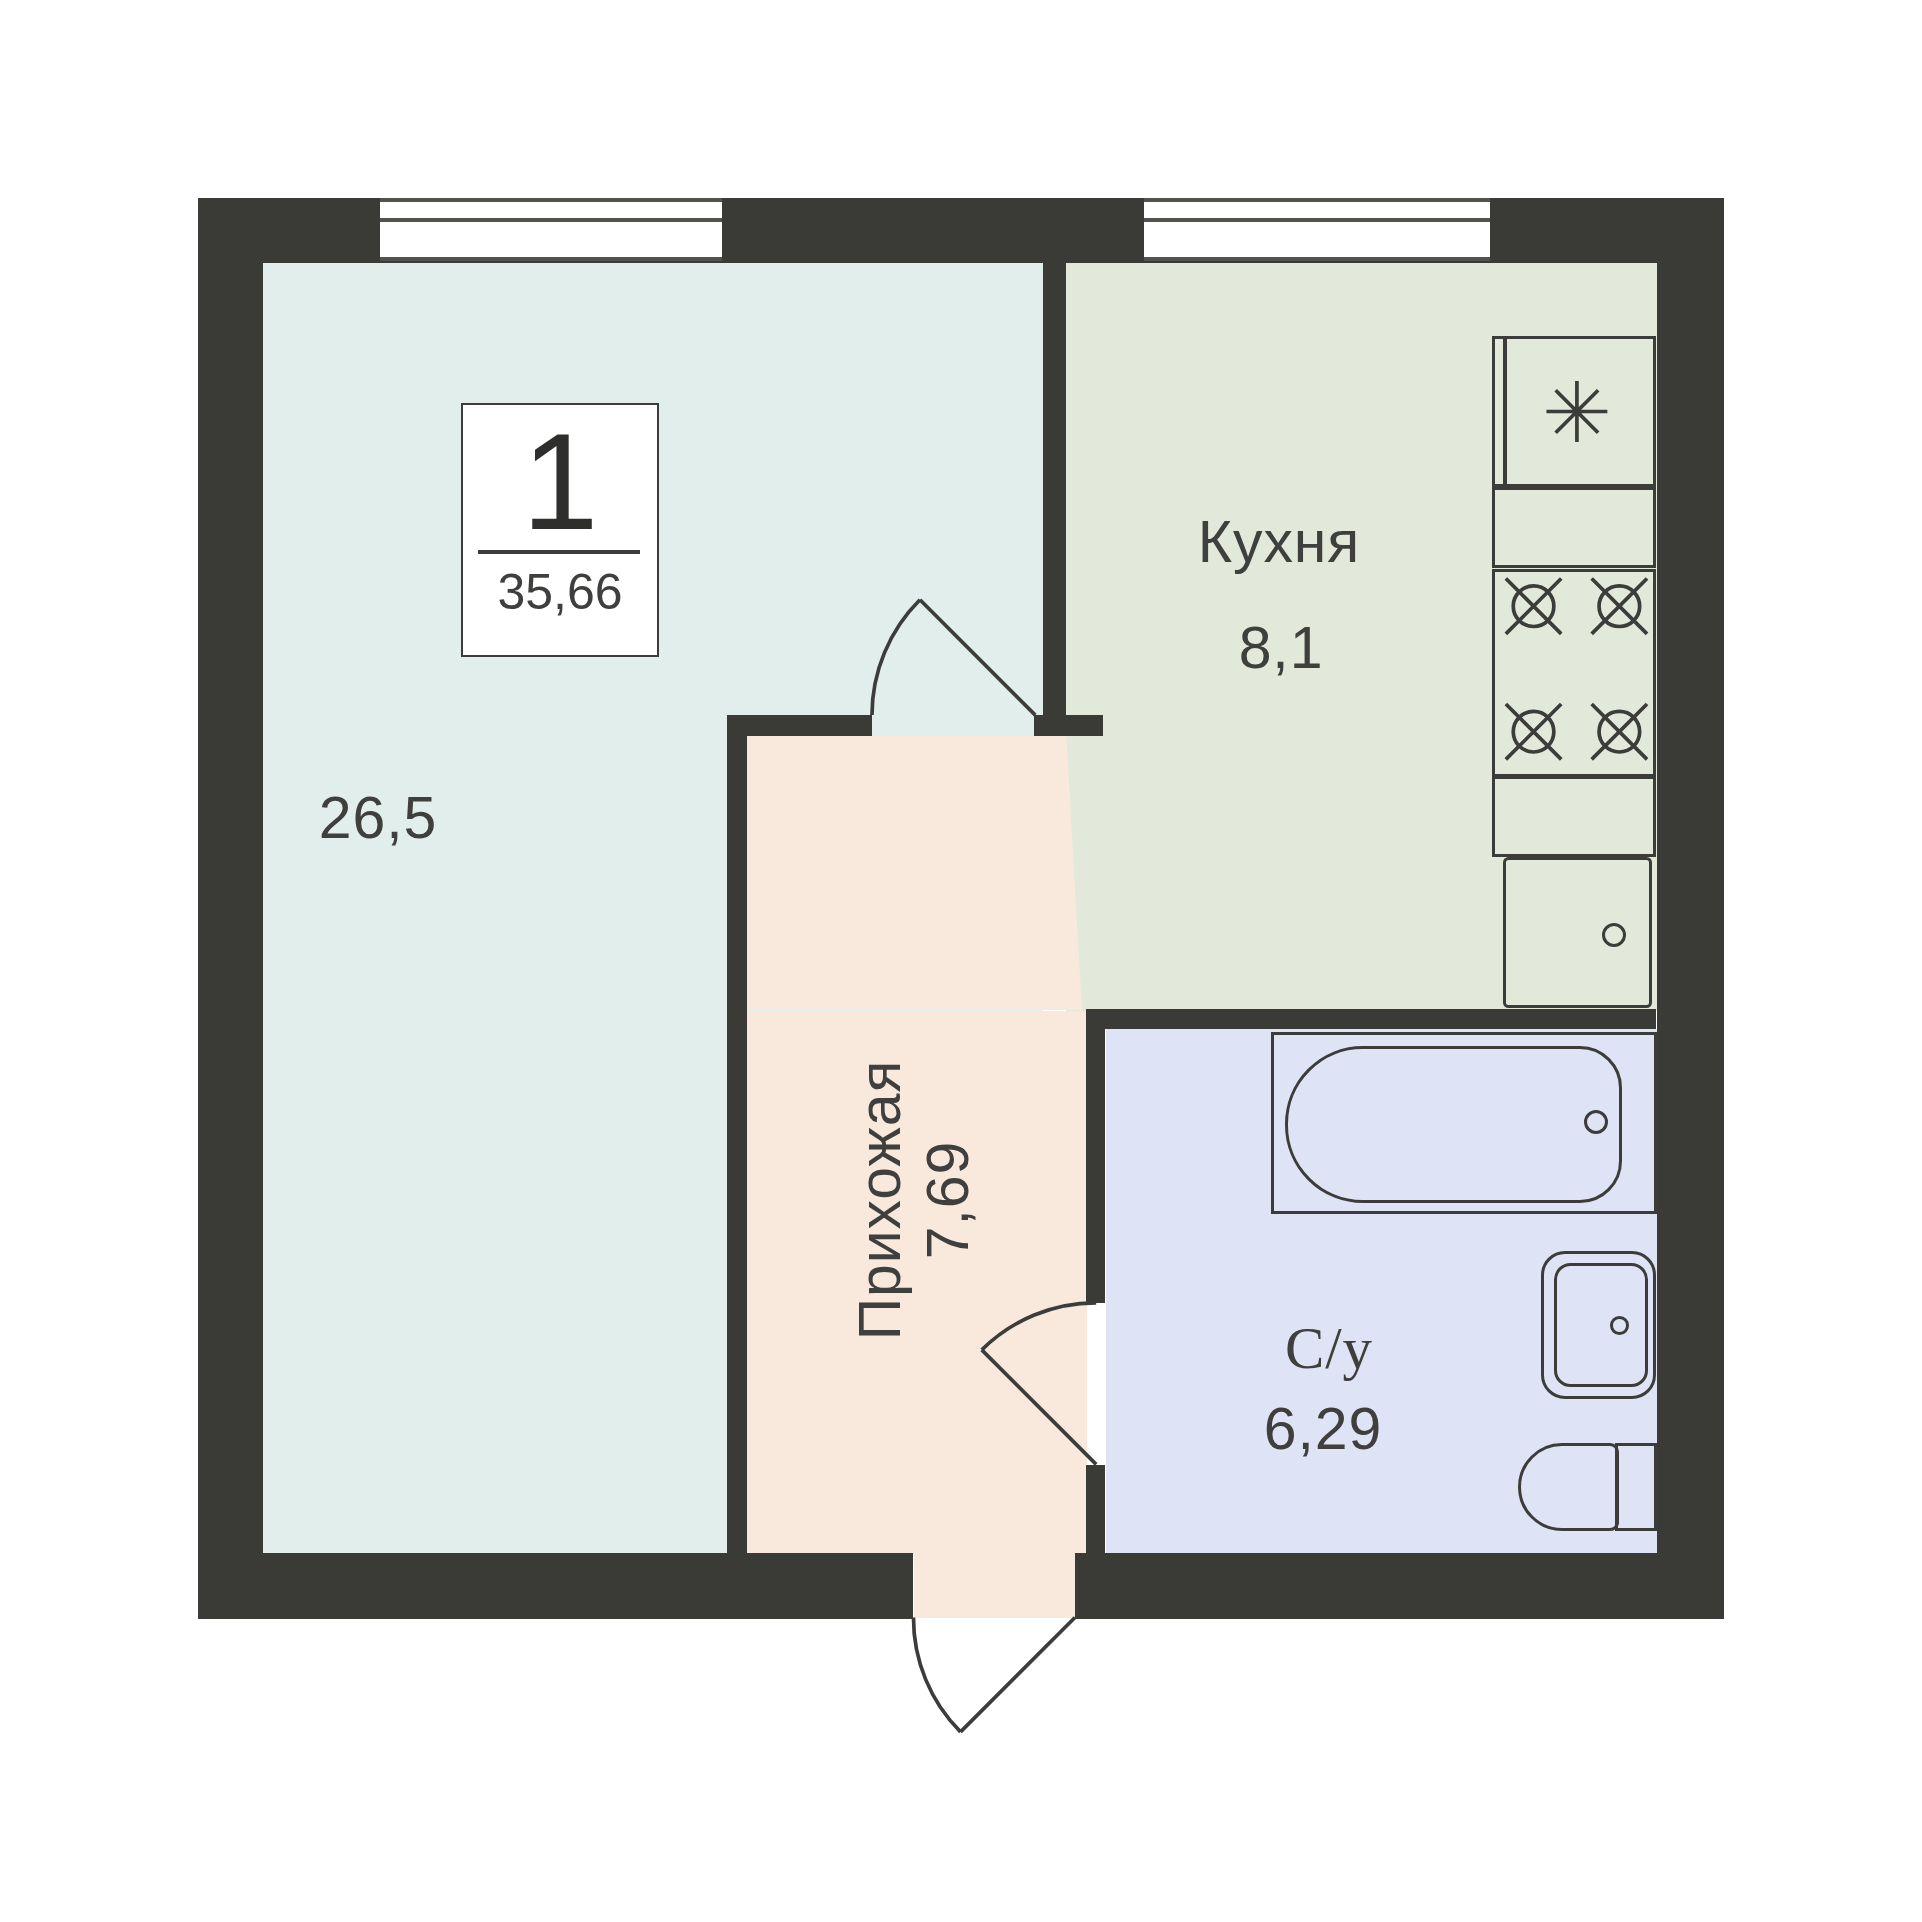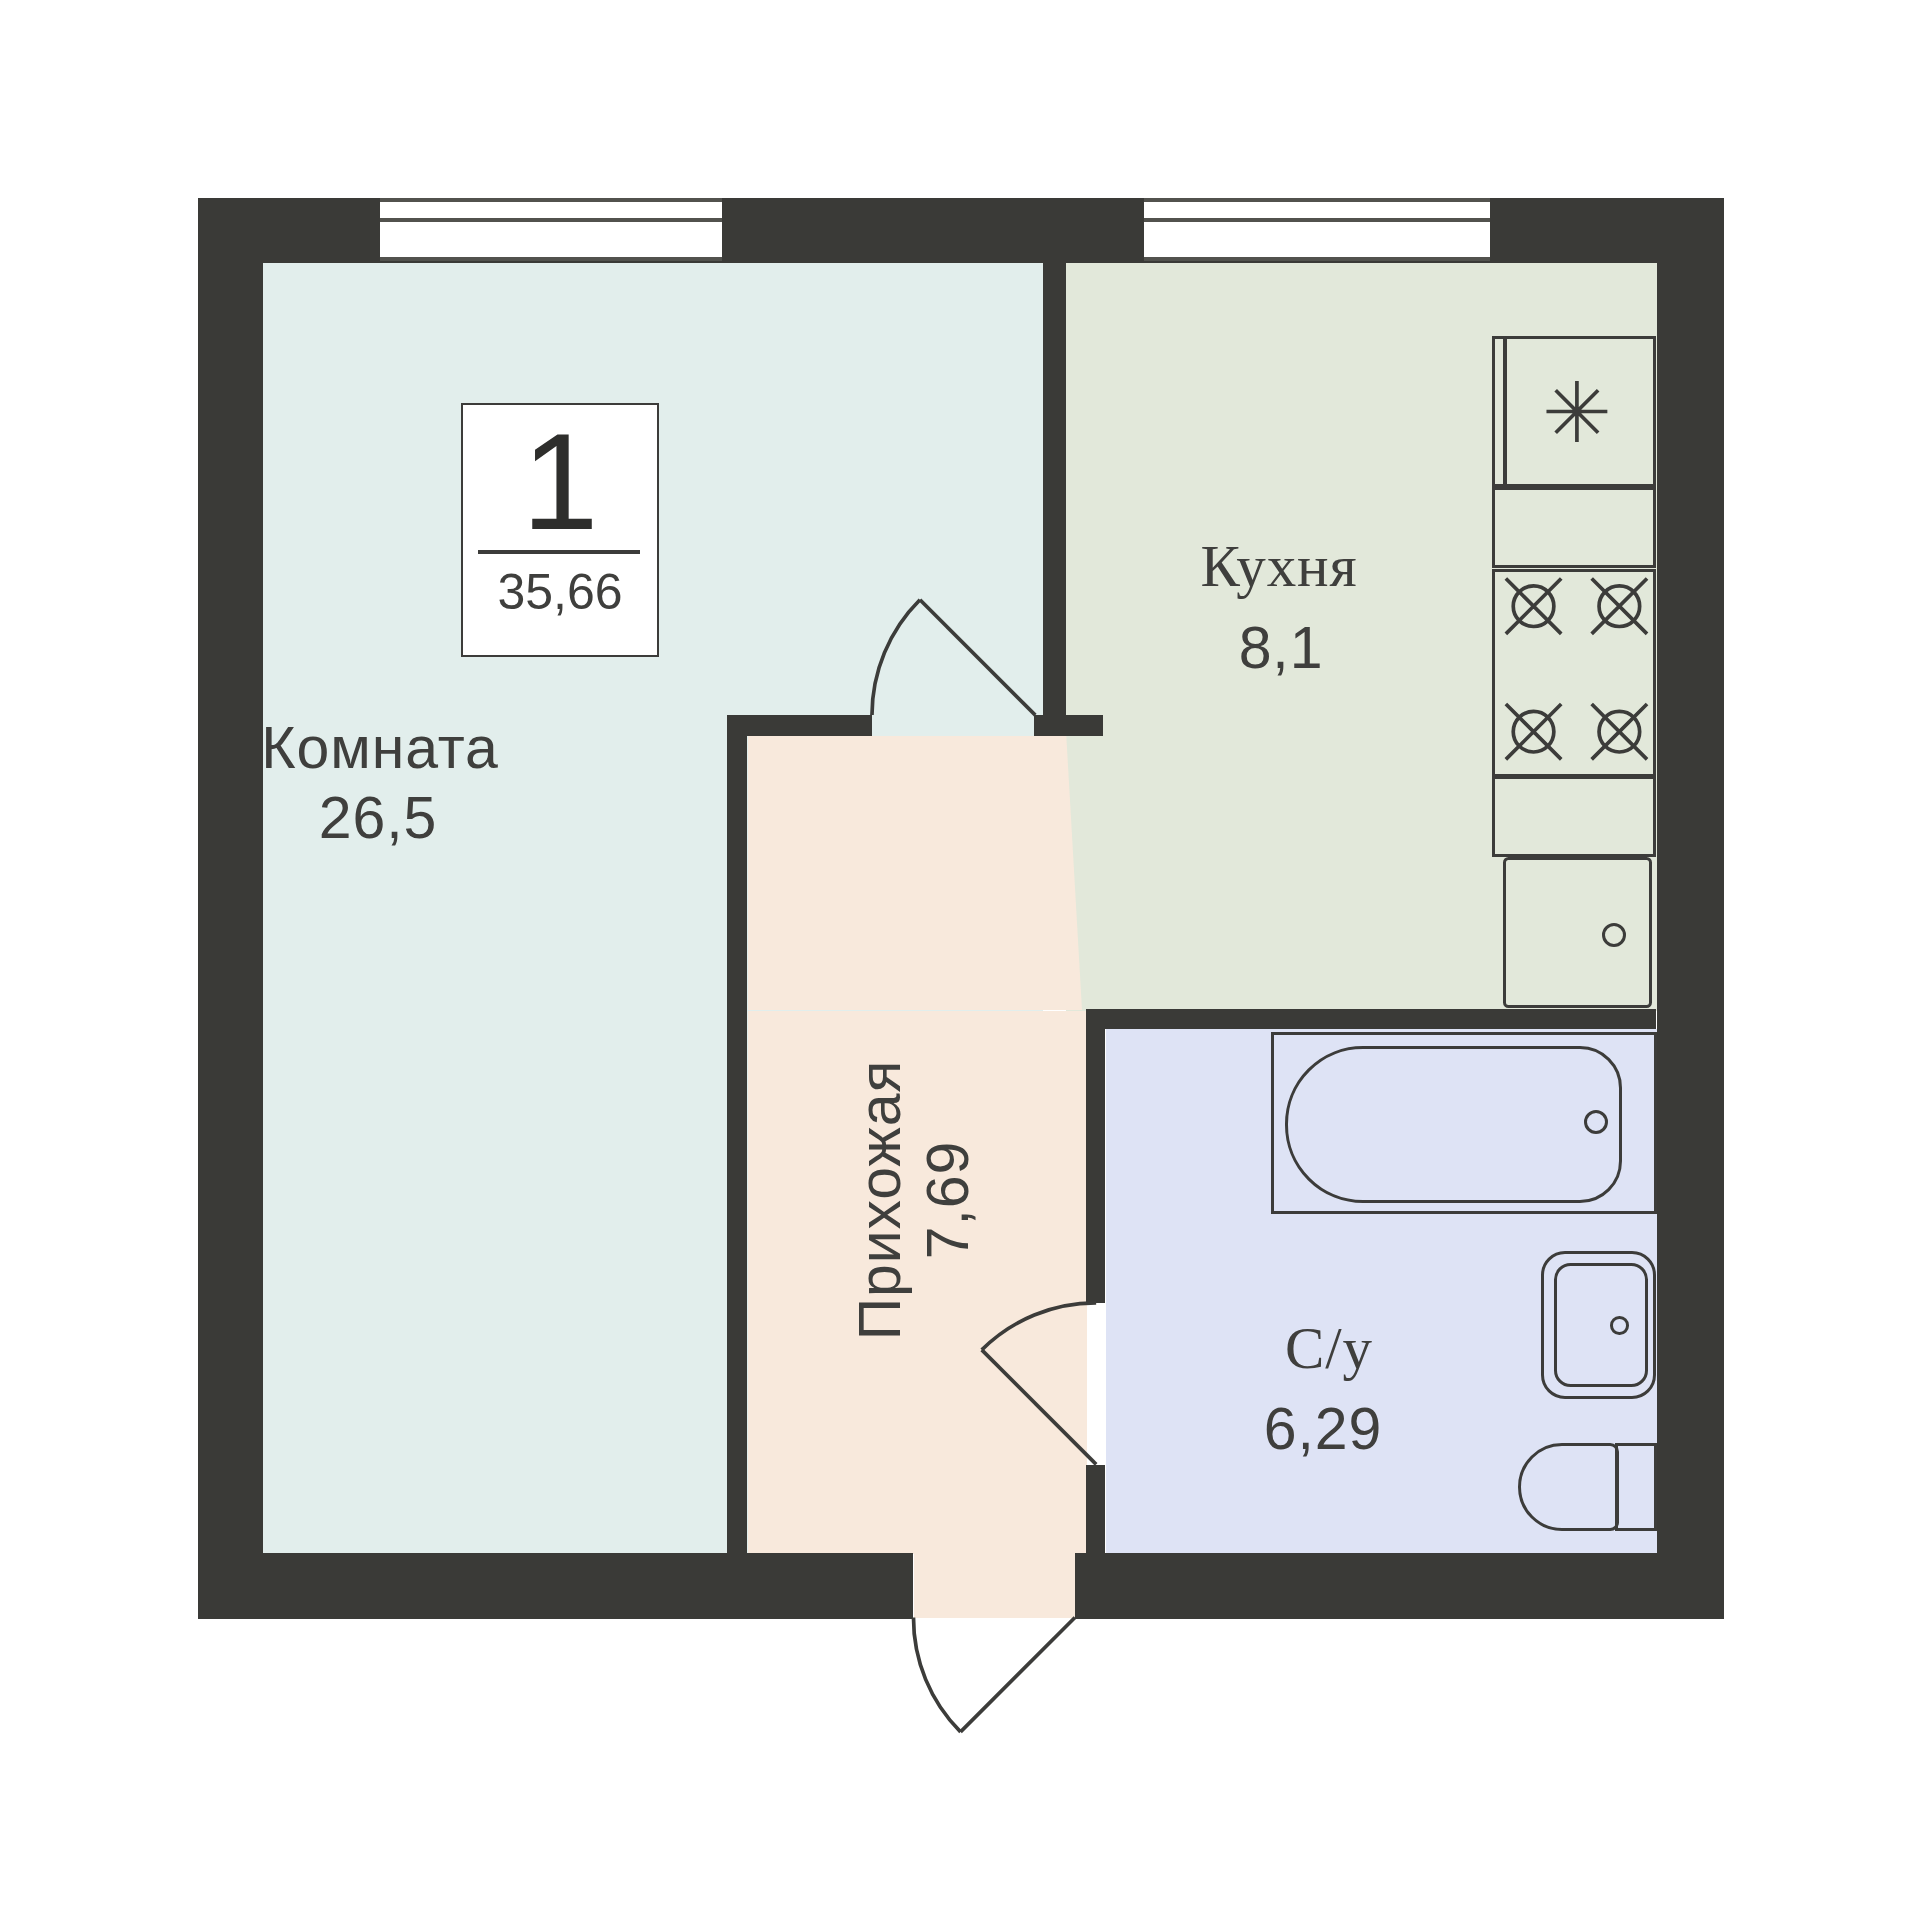--- a/index.html
+++ b/index.html
@@ -124,24 +124,23 @@
       <path class="ln" d="M 1725 763 L 1785 823 M 1725 823 L 1785 763"></path>
     </g>
   </svg>
 
   <div class="badge">
     <div class="num">1</div>
     <div class="rule"></div>
     <div class="area">35,66</div>
   </div>
 
-  <div class="label" style="left:380px;top:748px;">Комната</div>
   <div class="label" style="left:378px;top:818px;">26,5</div>
 
-  <div class="label" style="left:1279px;top:566px;font-family:Liberation Serif, serif;">Кухня</div>
+  <div class="label" style="left:1279px;top:542px;">Кухня</div>
   <div class="label" style="left:1281px;top:648px;">8,1</div>
 
   <div class="label rot" style="left:914px;top:1200px;">
     <div>Прихожая</div>
     <div>7,69</div>
   </div>
 
   <div class="label" style="left:1329px;top:1348px;font-family:Liberation Serif, serif;">С/у</div>
   <div class="label" style="left:1323px;top:1429px;">6,29</div>
 

